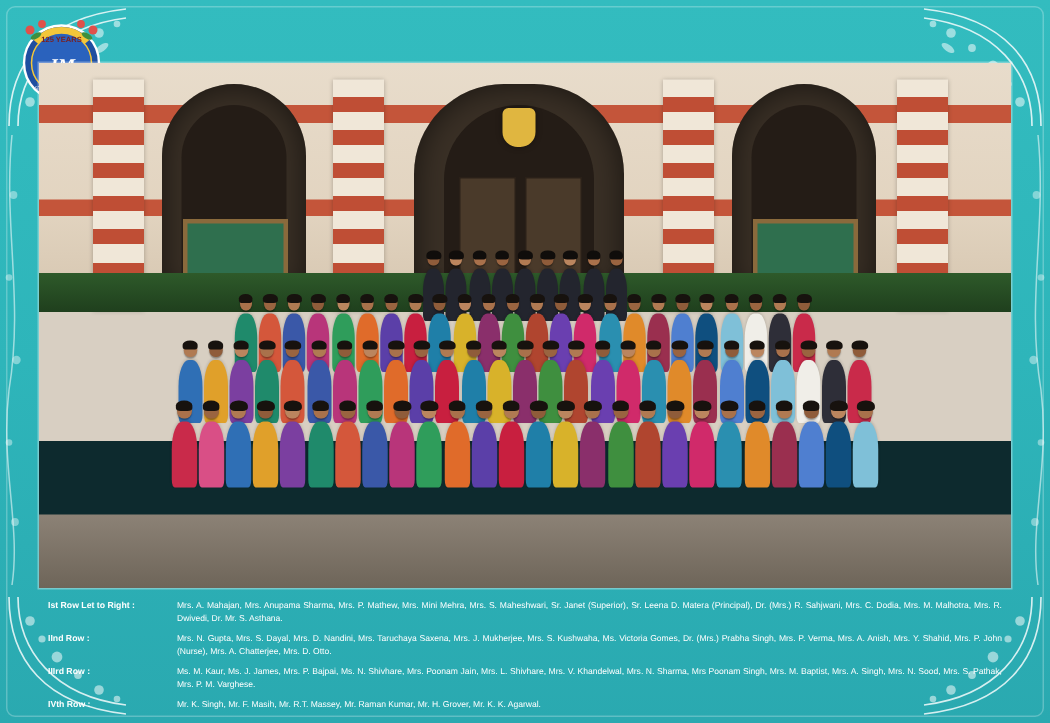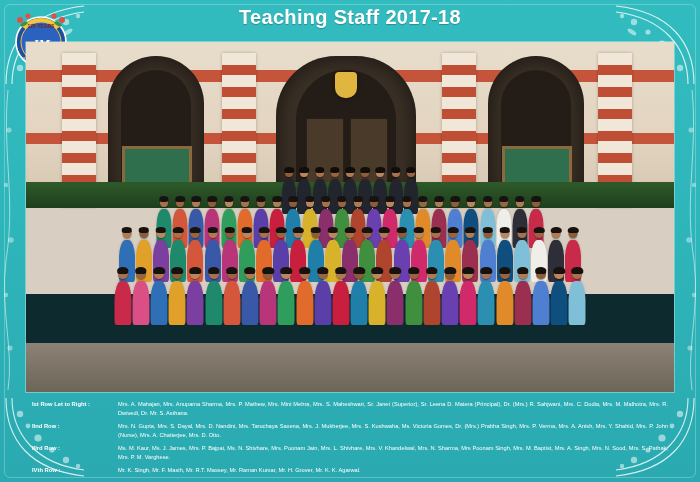--- a/index.html
+++ b/index.html
@@ -344,21 +344,20 @@
         <circle cx="18" cy="4" r="2.6"></circle>
       <circle cx="52" cy="8" r="3"></circle>
         <circle cx="44" cy="4" r="2.6"></circle>
     </g>
     <g fill="#3e8f3e">
       <ellipse cx="14" cy="12" rx="4" ry="1.8" transform="rotate(-30 14 12)"></ellipse>
       <ellipse cx="48" cy="12" rx="4" ry="1.8" transform="rotate(30 48 12)"></ellipse>
     </g>
   </svg>
 
-  <div class="title">Teaching Staff 2017-18</div>
 
   <div class="photo-wrap">
     <div class="photo">
 
       <div class="bldg-sky"></div>
       <div class="bldg-wall"></div>
       <div class="bldg-red-band band-a"></div>
       <div class="bldg-red-band band-b"></div>
 
       <div class="pillar" style="left:36px;"></div>

